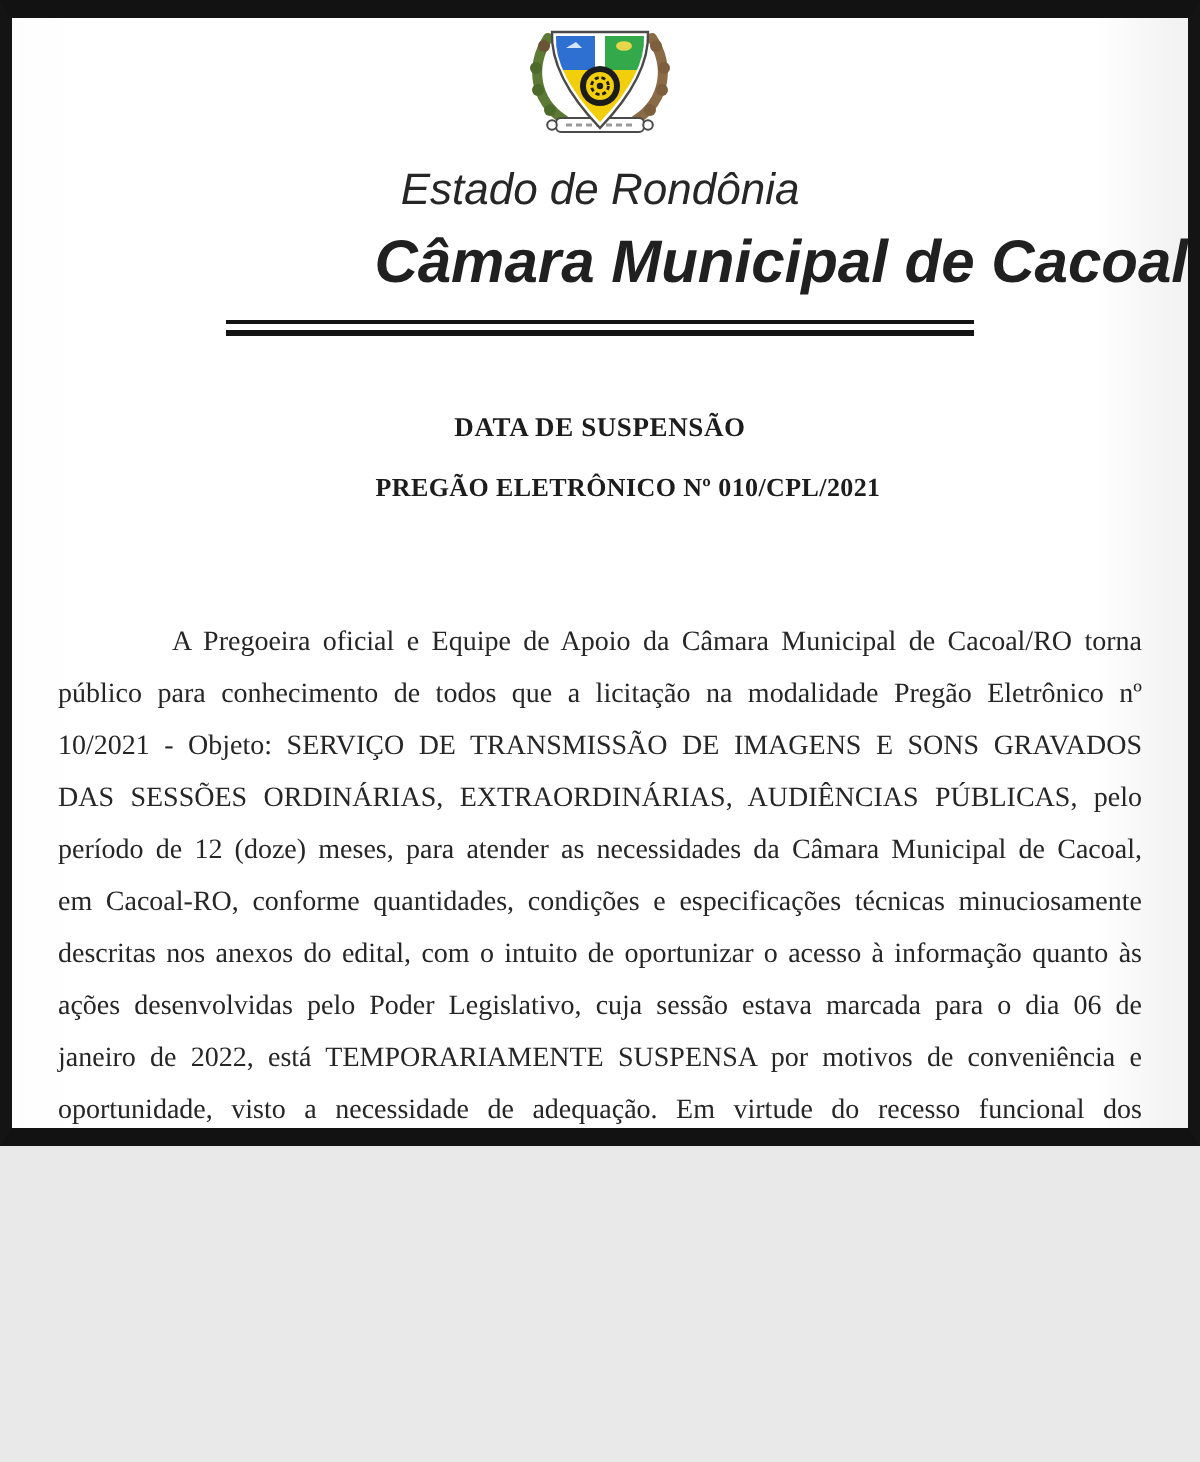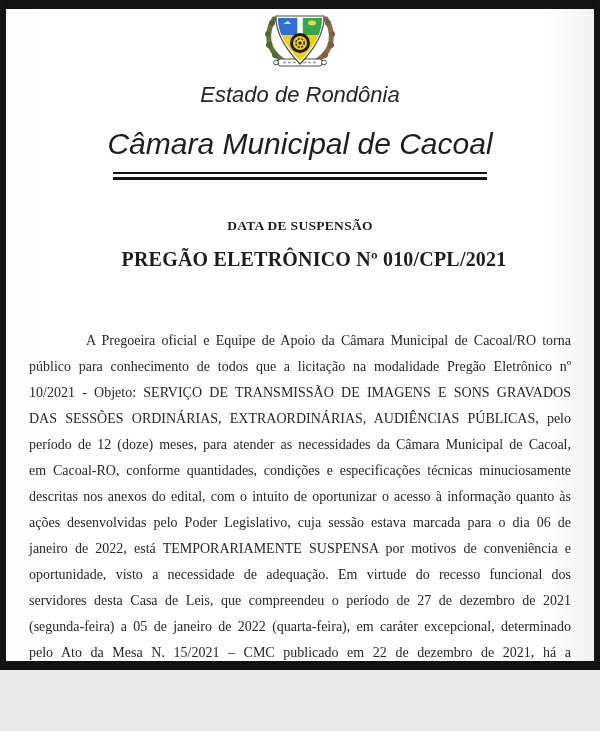--- a/index.html
+++ b/index.html
@@ -1,59 +1,59 @@
 <!DOCTYPE html>
 <html lang="pt-BR"><head>
 <meta charset="utf-8">
 <style>
   html,body{margin:0;padding:0;background:#e9e9e9;}
   .page{
     position:relative;
-    width:600px;height:670px;
+    width:600px;height:573px;
     margin:0 auto;
     box-sizing:border-box;
     background:linear-gradient(90deg,#fdfdfd 0%,#ffffff 6%,#ffffff 92%,#f1f1f1 100%);
     border-top:9px solid #121212;
     border-bottom:9px solid #121212;
     border-left:6px solid #141414;
     border-right:6px solid #141414;
     font-family:"Liberation Serif", serif;
     color:#222;
     overflow:hidden;
   }
   .emblem-wrap{ text-align:center; margin-top:1px; height:58px; }
   .header{ text-align:center; }
   .state-title{
     margin:14px 0 0 0;
     font-family:"Liberation Sans", sans-serif;
     font-style:italic; font-weight:500;
     font-size:22px; line-height:26px; color:#262626;
   }
   .municipality-title{
-    margin:18px 0 0 0;
+    margin:6px 0 0 0;
     font-family:"Liberation Sans", sans-serif;
-    font-style:italic; font-weight:400;
-    font-size:30px; line-height:36px; color:#202020;
+    font-style:italic; font-weight:700;
+    font-size:30px; line-height:36px; color:#202020;text-align:right;
   }
   .double-rule{
     width:374px; height:3px;
     margin:10px auto 0 auto;
     border-top:2px solid #131313;
     border-bottom:3px solid #131313;
   }
   .notice-title{
     margin:38px 0 0 0;
     text-align:center;
     font-size:13.5px; font-weight:bold; letter-spacing:.3px;
     color:#1d1d1d;
   }
   .notice-subtitle{
     margin:14px 0 0 0;
     text-align:center;
-    font-size:20px; font-weight:bold; letter-spacing:.2px;
+    font-size:13px; font-weight:bold; letter-spacing:.2px;
     color:#1d1d1d;
     padding-left:28px;
   }
   .body-paragraph{
     margin:57px 23px 0 23px;
     text-align:justify;
     text-indent:57px;
     font-size:14px; line-height:26px;
     color:#262626;
     word-spacing:1.2px;

